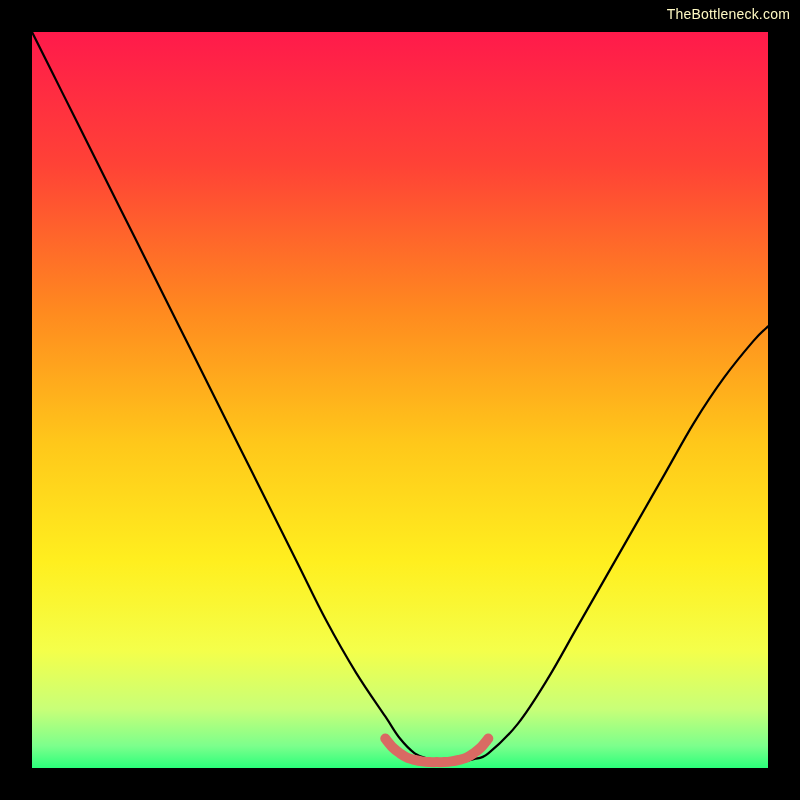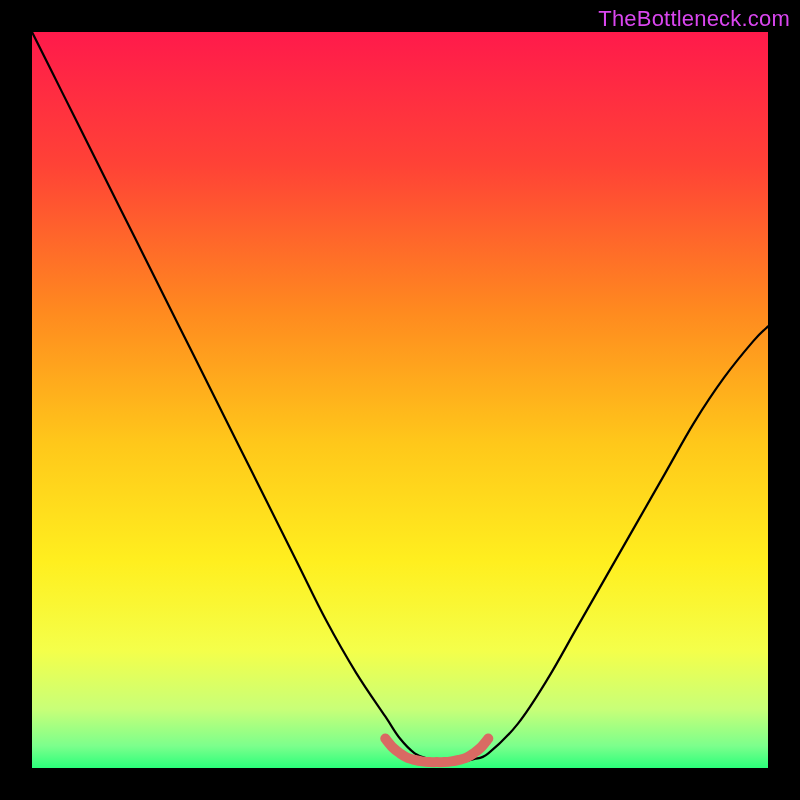--- a/index.html
+++ b/index.html
@@ -8,22 +8,22 @@
     position: relative;
     width: 800px;
     height: 800px;
     background: #000;
   }
   .watermark {
     position: absolute;
     top: 6px;
     right: 10px;
     font-family: Arial, Helvetica, sans-serif;
-    font-size: 22px;
-    color: #d946ef;
+    font-size: 14px;
+    color: #fef9c3;
     font-weight: 500;
     letter-spacing: 0.2px;
   }
   .plot {
     position: absolute;
     left: 32px;
     top: 32px;
     width: 736px;
     height: 736px;
   }

